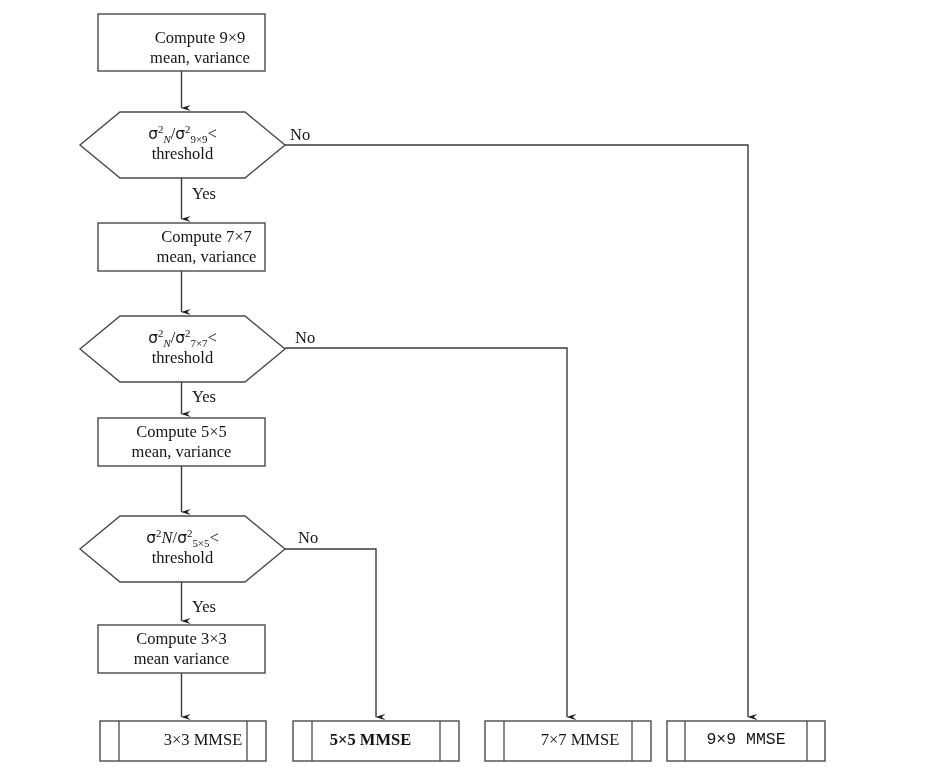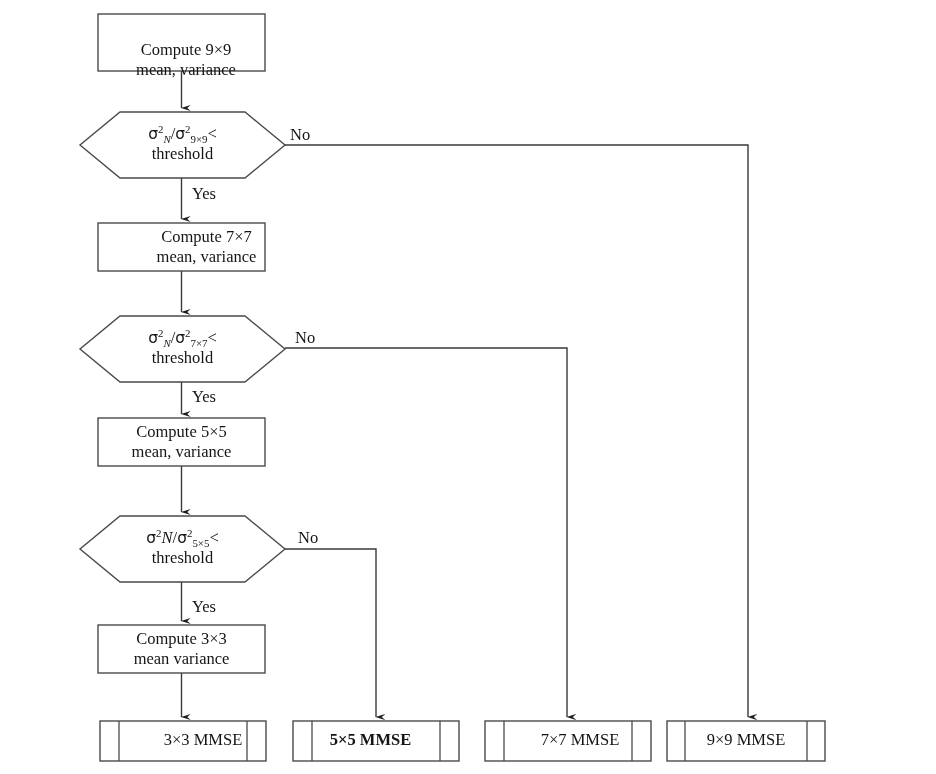--- a/index.html
+++ b/index.html
@@ -129,21 +129,21 @@
       <line class="node-inner-bar" x1="504" y1="721" x2="504" y2="761"></line>
       <line class="node-inner-bar" x1="632" y1="721" x2="632" y2="761"></line>
     </g>
     <g>
       <rect class="node-shape" x="667" y="721" width="158" height="40"></rect>
       <line class="node-inner-bar" x1="685" y1="721" x2="685" y2="761"></line>
       <line class="node-inner-bar" x1="807" y1="721" x2="807" y2="761"></line>
     </g>
   </svg>
 
-  <div class="node-label" style="left:98px; top:40px; width:176px;">
+  <div class="node-label" style="left:98px; top:28px; width:176px;padding-left:14px;">
     <span class="ln">Compute 9×9</span>
     <span class="ln">mean, variance</span>
   </div>
 
   <div class="node-label" style="left:98px; top:227px; width:167px;padding-left:25px;">
     <span class="ln">Compute 7×7</span>
     <span class="ln">mean, variance</span>
   </div>
 
   <div class="node-label" style="left:98px; top:422px; width:167px;">
@@ -173,21 +173,21 @@
 
   <div class="node-label" style="left:119px; top:730px; width:128px;margin-left:20px;">
     <span class="ln">3×3 MMSE</span>
   </div>
   <div class="node-label" style="left:312px; top:730px; width:117px;font-weight:bold;">
     <span class="ln">5×5 MMSE</span>
   </div>
   <div class="node-label" style="left:504px; top:730px; width:152px;">
     <span class="ln">7×7 MMSE</span>
   </div>
-  <div class="node-label" style="left:685px; top:730px; width:122px;">
+  <div class="node-label" style="left:685px; top:730px; width:122px;font-family:Liberation Mono, monospace;">
     <span class="ln">9×9 MMSE</span>
   </div>
 
   <div class="edge-label" style="left:290px; top:125px;">No</div>
   <div class="edge-label" style="left:192px; top:184px;">Yes</div>
   <div class="edge-label" style="left:295px; top:328px;">No</div>
   <div class="edge-label" style="left:192px; top:387px;">Yes</div>
   <div class="edge-label" style="left:298px; top:528px;">No</div>
   <div class="edge-label" style="left:192px; top:597px;">Yes</div>
 

